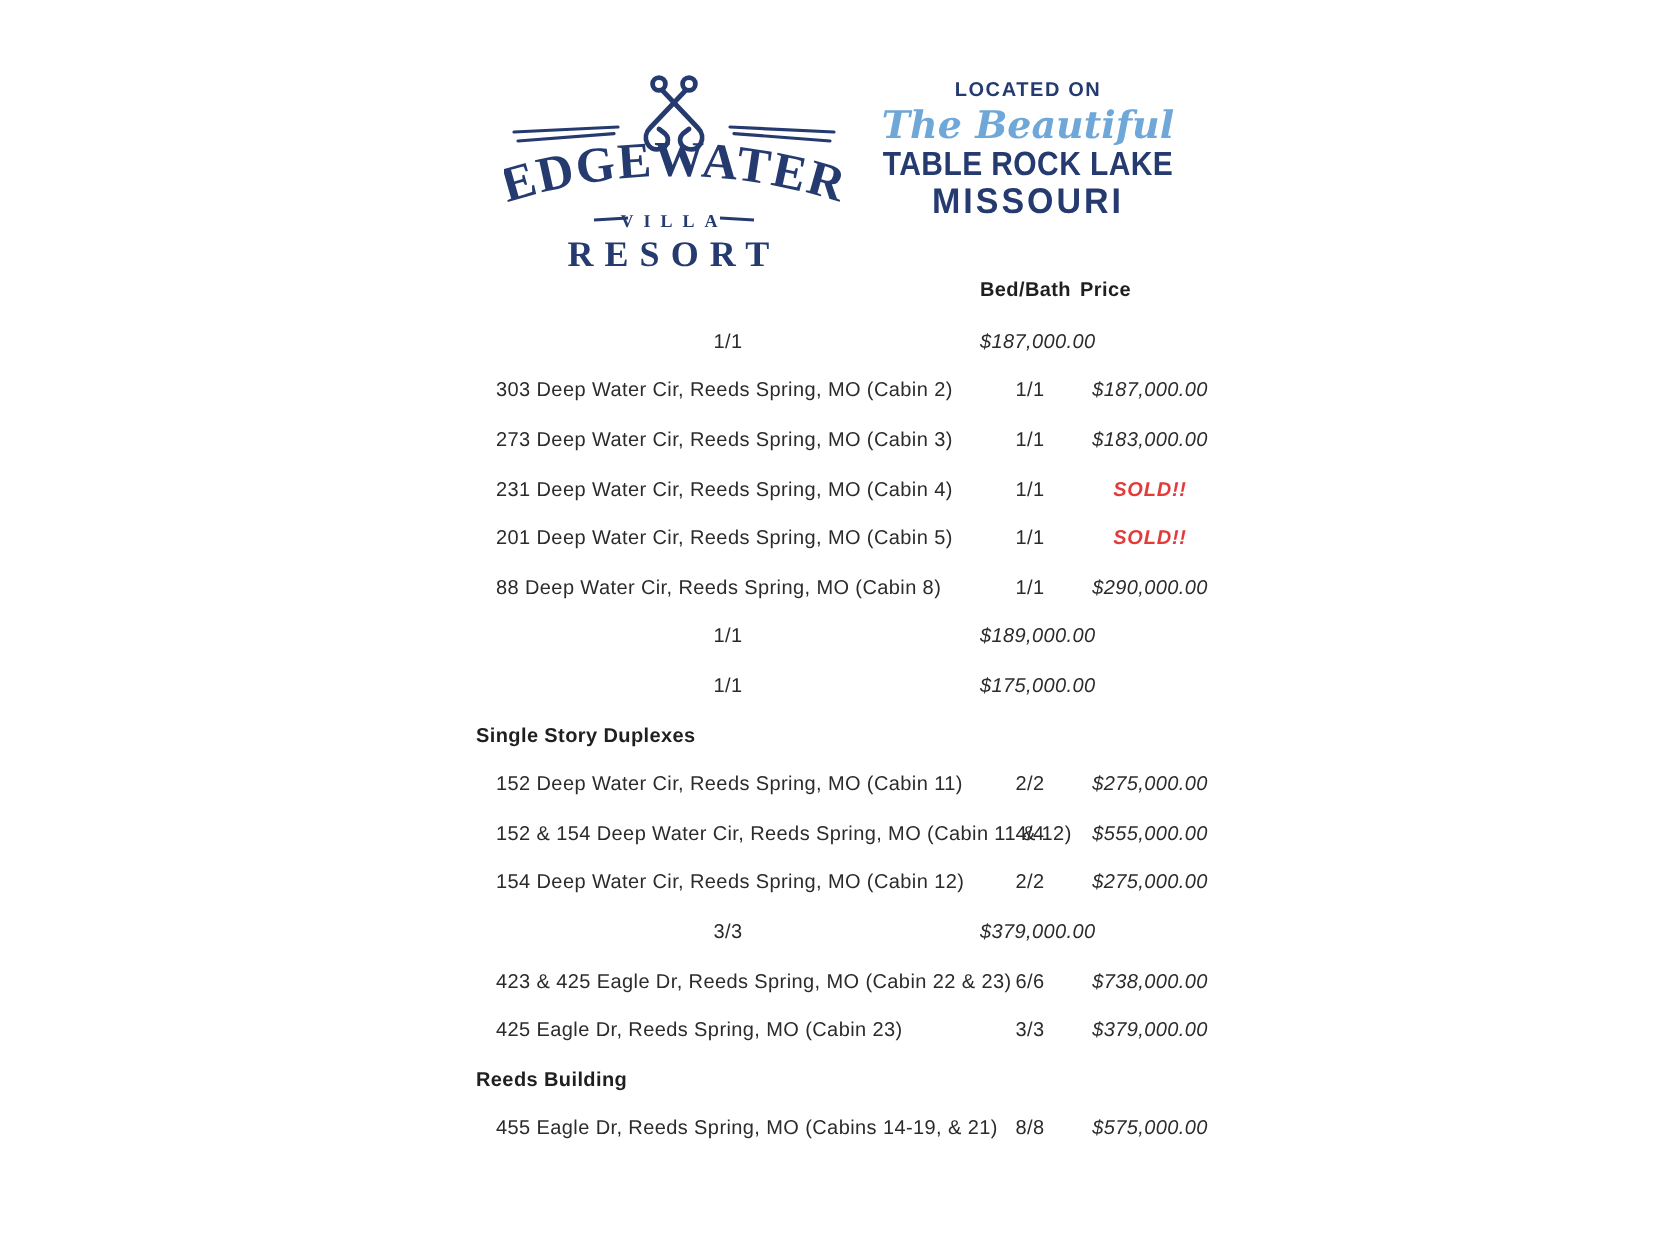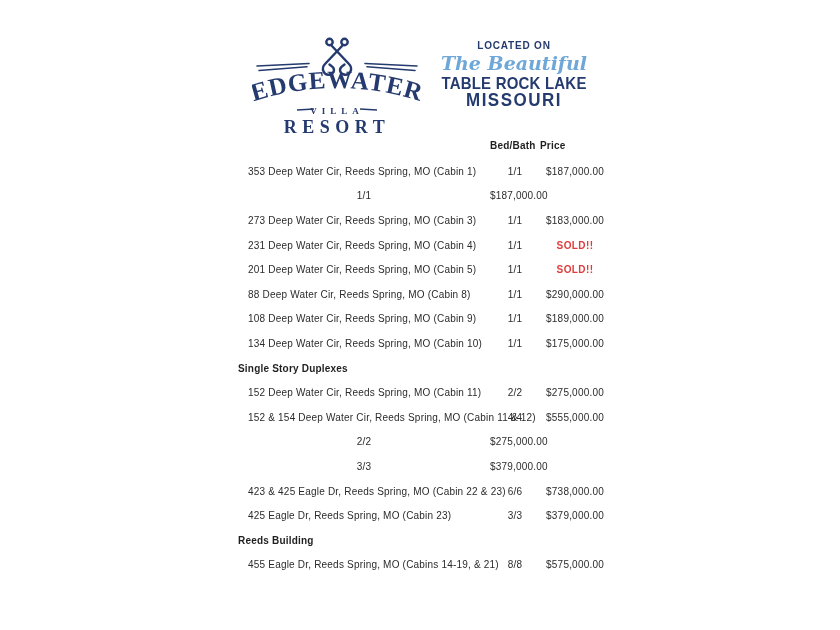--- a/index.html
+++ b/index.html
@@ -32,21 +32,21 @@
   .rows .row{
     display:grid;grid-template-columns:252px 50px 70px;height:24.6px;
     align-items:center;font-size:10px;letter-spacing:0.2px;
   }
   .section-title{
     height:24.6px;display:flex;align-items:center;
     font-size:10px;font-weight:bold;color:#1f1f1f;letter-spacing:0.2px;
   }
   .addr{padding-left:10px;white-space:nowrap;}
   .bb{text-align:center;}
-  .price{text-align:center;white-space:nowrap;}
+  .price{text-align:center;white-space:nowrap;font-style:italic;}
   .price.sold{color:var(--sold);font-weight:bold;letter-spacing:0.4px;}
 </style>
 </head>
 <body>
 
 <div class="page">
 
   <svg class="brand-logo" viewBox="0 0 168 100">
     <g stroke="#253a6e" fill="none" stroke-linecap="round">
       <g stroke-width="2.4">
@@ -85,26 +85,26 @@
 
   <div class="listing">
     <div class="col-headers">
       <span></span>
       <span class="c">Bed/Bath</span>
       <span class="c">Price</span>
     </div>
     <div class="rows" id="rows">
 
   <div class="row">
-    <span class="addr">353 Deep Water Cir, Reeds Spring, MO (Cabin 1)</span>
     <span class="bb">1/1</span>
     <span class="price">$187,000.00</span>
   </div>
 
   <div class="row">
+    <span class="addr">303 Deep Water Cir, Reeds Spring, MO (Cabin 2)</span>
     <span class="bb">1/1</span>
     <span class="price">$187,000.00</span>
   </div>
 
   <div class="row">
     <span class="addr">273 Deep Water Cir, Reeds Spring, MO (Cabin 3)</span>
     <span class="bb">1/1</span>
     <span class="price">$183,000.00</span>
   </div>
 
@@ -120,46 +120,45 @@
     <span class="price sold">SOLD!!</span>
   </div>
 
   <div class="row">
     <span class="addr">88 Deep Water Cir, Reeds Spring, MO (Cabin 8)</span>
     <span class="bb">1/1</span>
     <span class="price">$290,000.00</span>
   </div>
 
   <div class="row">
-    <span class="addr">108 Deep Water Cir, Reeds Spring, MO (Cabin 9)</span>
     <span class="bb">1/1</span>
     <span class="price">$189,000.00</span>
   </div>
 
   <div class="row">
-    <span class="addr">134 Deep Water Cir, Reeds Spring, MO (Cabin 10)</span>
     <span class="bb">1/1</span>
     <span class="price">$175,000.00</span>
   </div>
 
   <div class="section-title">Single Story Duplexes</div>
 
   <div class="row">
     <span class="addr">152 Deep Water Cir, Reeds Spring, MO (Cabin 11)</span>
     <span class="bb">2/2</span>
     <span class="price">$275,000.00</span>
   </div>
 
   <div class="row">
     <span class="addr">152 &amp; 154 Deep Water Cir, Reeds Spring, MO (Cabin 11 &amp; 12)</span>
     <span class="bb">4/4</span>
     <span class="price">$555,000.00</span>
   </div>
 
   <div class="row">
+    <span class="addr">154 Deep Water Cir, Reeds Spring, MO (Cabin 12)</span>
     <span class="bb">2/2</span>
     <span class="price">$275,000.00</span>
   </div>
 
   <div class="row">
     <span class="bb">3/3</span>
     <span class="price">$379,000.00</span>
   </div>
 
   <div class="row">

